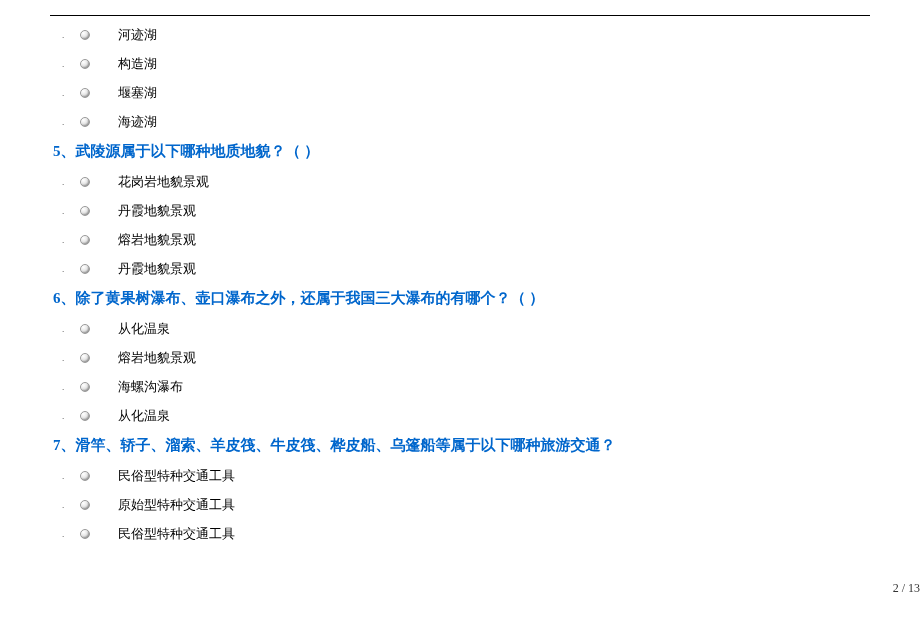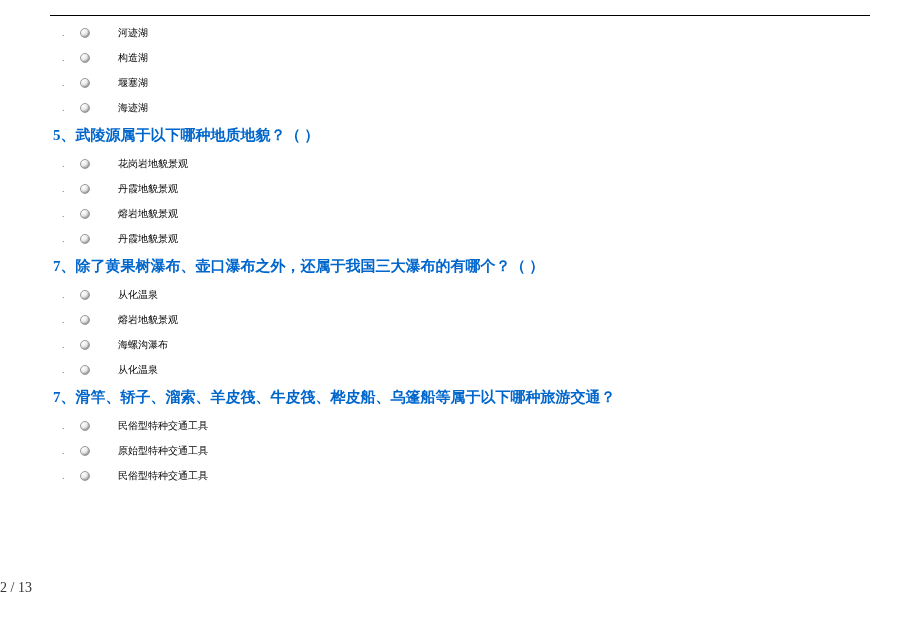--- a/index.html
+++ b/index.html
@@ -42,36 +42,36 @@
     .radio-circle {
       width: 10px;
       height: 10px;
       border-radius: 50%;
       background: radial-gradient(circle at 35% 30%, #fff 0%, #e8e8e8 40%, #bbb 70%, #888 100%);
       border: 1px solid #999;
       box-shadow: inset -1px -1px 1px rgba(0,0,0,0.15), inset 1px 1px 1px rgba(255,255,255,0.6);
     }
     .option-text {
       color: #000;
-      font-size: 10px;
+      font-size: 13px;
       padding-left: 8px;
     }
     .question-header {
       color: #0066cc;
       font-size: 15px;
       font-weight: bold;
       margin: 8px 0 12px 3px;
     }
     .page-footer {
       position: absolute;
       bottom: 22px;
       left: 0;
       right: 0;
-      text-align: left;
-      font-size: 14px;
+      text-align: right;
+      font-size: 12px;
       color: #333;
     }
   </style>
 </head>
 <body>
 
 <hr class="hr-top">
 
 <div>
   <div class="option-row">
@@ -129,21 +129,21 @@
   </div>
   <div class="option-row">
     <span class="bullet">.</span>
     <span class="radio-wrap">
         <span class="radio-circle"></span>
       </span>
     <span class="option-text">丹霞地貌景观</span>
   </div>
 </div>
 
-<div class="question-header">7、除了黄果树瀑布、壶口瀑布之外，还属于我国三大瀑布的有哪个？（   ）</div>
+<div class="question-header">6、除了黄果树瀑布、壶口瀑布之外，还属于我国三大瀑布的有哪个？（   ）</div>
 <div>
   <div class="option-row">
     <span class="bullet">.</span>
     <span class="radio-wrap">
         <span class="radio-circle"></span>
       </span>
     <span class="option-text">从化温泉</span>
   </div>
   <div class="option-row">
     <span class="bullet">.</span>

